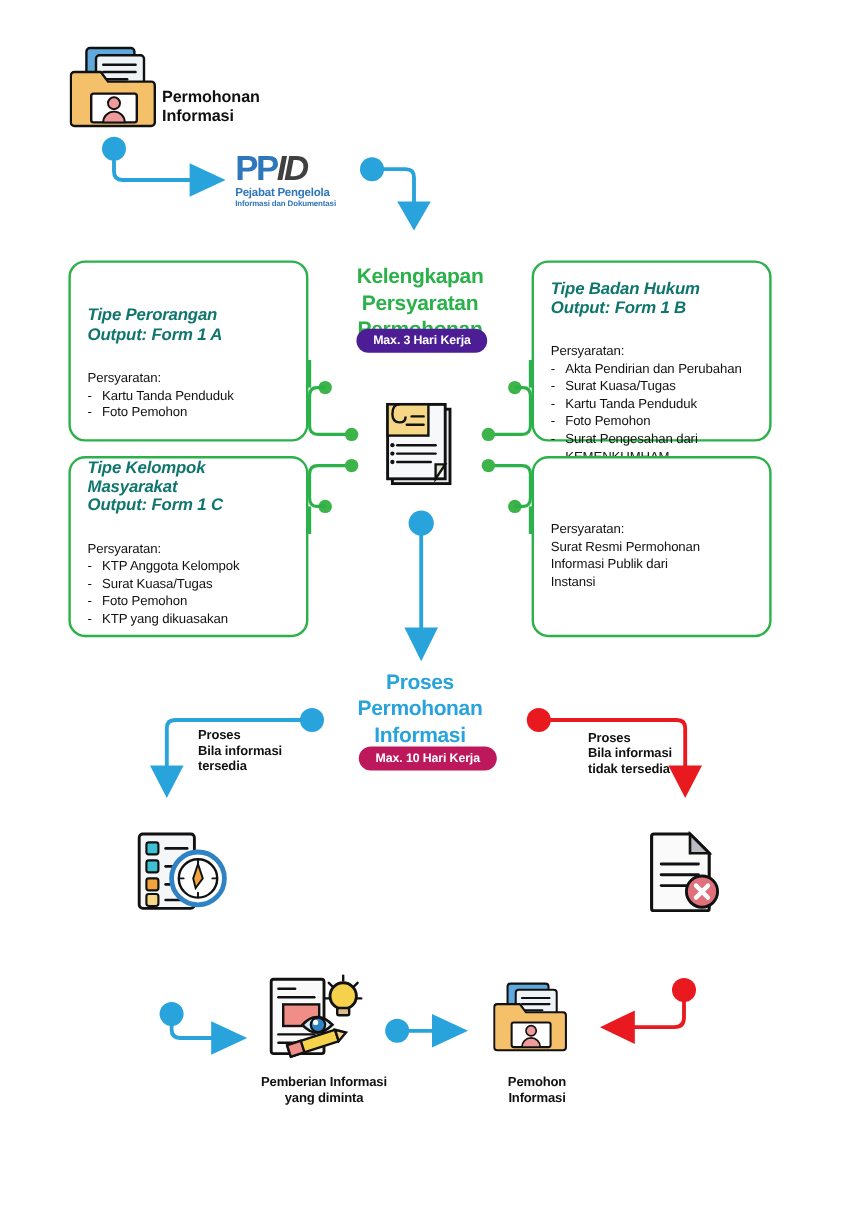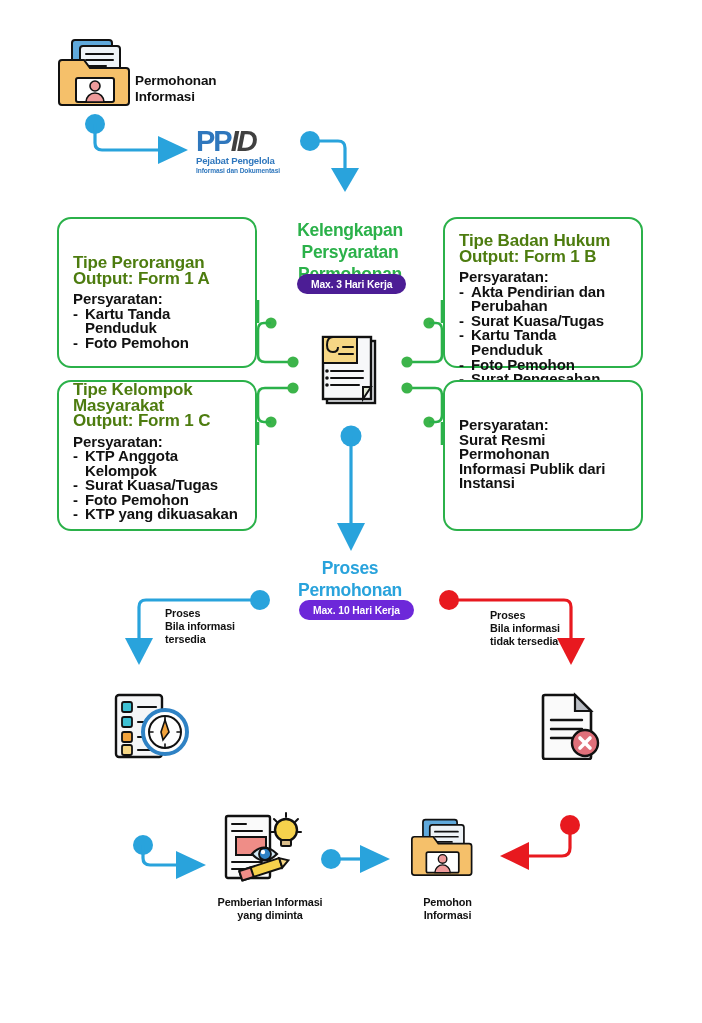--- a/index.html
+++ b/index.html
@@ -23,26 +23,27 @@
 
   
   .card {
     position: absolute;
     border: 2.2px solid #2bb14a;
     border-radius: 14px;
     background: #fff;
   }
   .card-inner { padding: 0 14px; }
   .card-title {
-    font-size: 17px; font-weight: 700; color: #4d7c0f; line-height: 15.5px;
+    font-size: 14px; font-weight: 700; color: #0f766e; line-height: 15.5px;
     letter-spacing: -0.15px;
+    font-style: italic;
   }
   .card-sub {
-    margin-top: 6px;
-    font-size: 15px; font-weight: 700; color: #111; line-height: 14.6px;
+    margin-top: 22px;
+    font-size: 11px; font-weight: 400; color: #111; line-height: 14.6px;
     letter-spacing: -0.1px;
   }
   .card-sub .req-head { display: block; }
   .card-list { list-style: none; }
   .card-list li { display: flex; gap: 5px; }
   .card-list li .dash { width: 7px; flex: 0 0 7px; }
   .card-plain { white-space: pre-line; text-align: center; }
 
   #card-a { left: 57px;  top: 217px; width: 200px; height: 151px; }
   #card-a .card-inner { padding-top: 36px; }
@@ -61,21 +62,21 @@
   #head-green { left: 260px; top: 219px; color: #2bb14a; }
   #head-blue  { left: 260px; top: 557px; color: #29a3dc; }
 
   .badge {
     position: absolute; height: 20px; border-radius: 10px;
     display: flex; align-items: center; justify-content: center;
     color: #fff; font-size: 10.3px; font-weight: 700; letter-spacing: -0.1px;
     padding: 0 14px;
   }
   #badge-green { left: 297px; top: 274px; background: #4c1d95; }
-  #badge-blue  { left: 299px; top: 600px; background: #6d28d9; }
+  #badge-blue  { left: 299px; top: 622px; background: #be185d; }
 
   
   .branch-lbl {
     position: absolute; font-size: 10.8px; font-weight: 700;
     color: #111; line-height: 13.2px; letter-spacing: -0.1px; white-space: pre-line;
   }
   #branch-left  { left: 165px; top: 607px; }
   #branch-right { left: 490px; top: 609px; }
 
   

